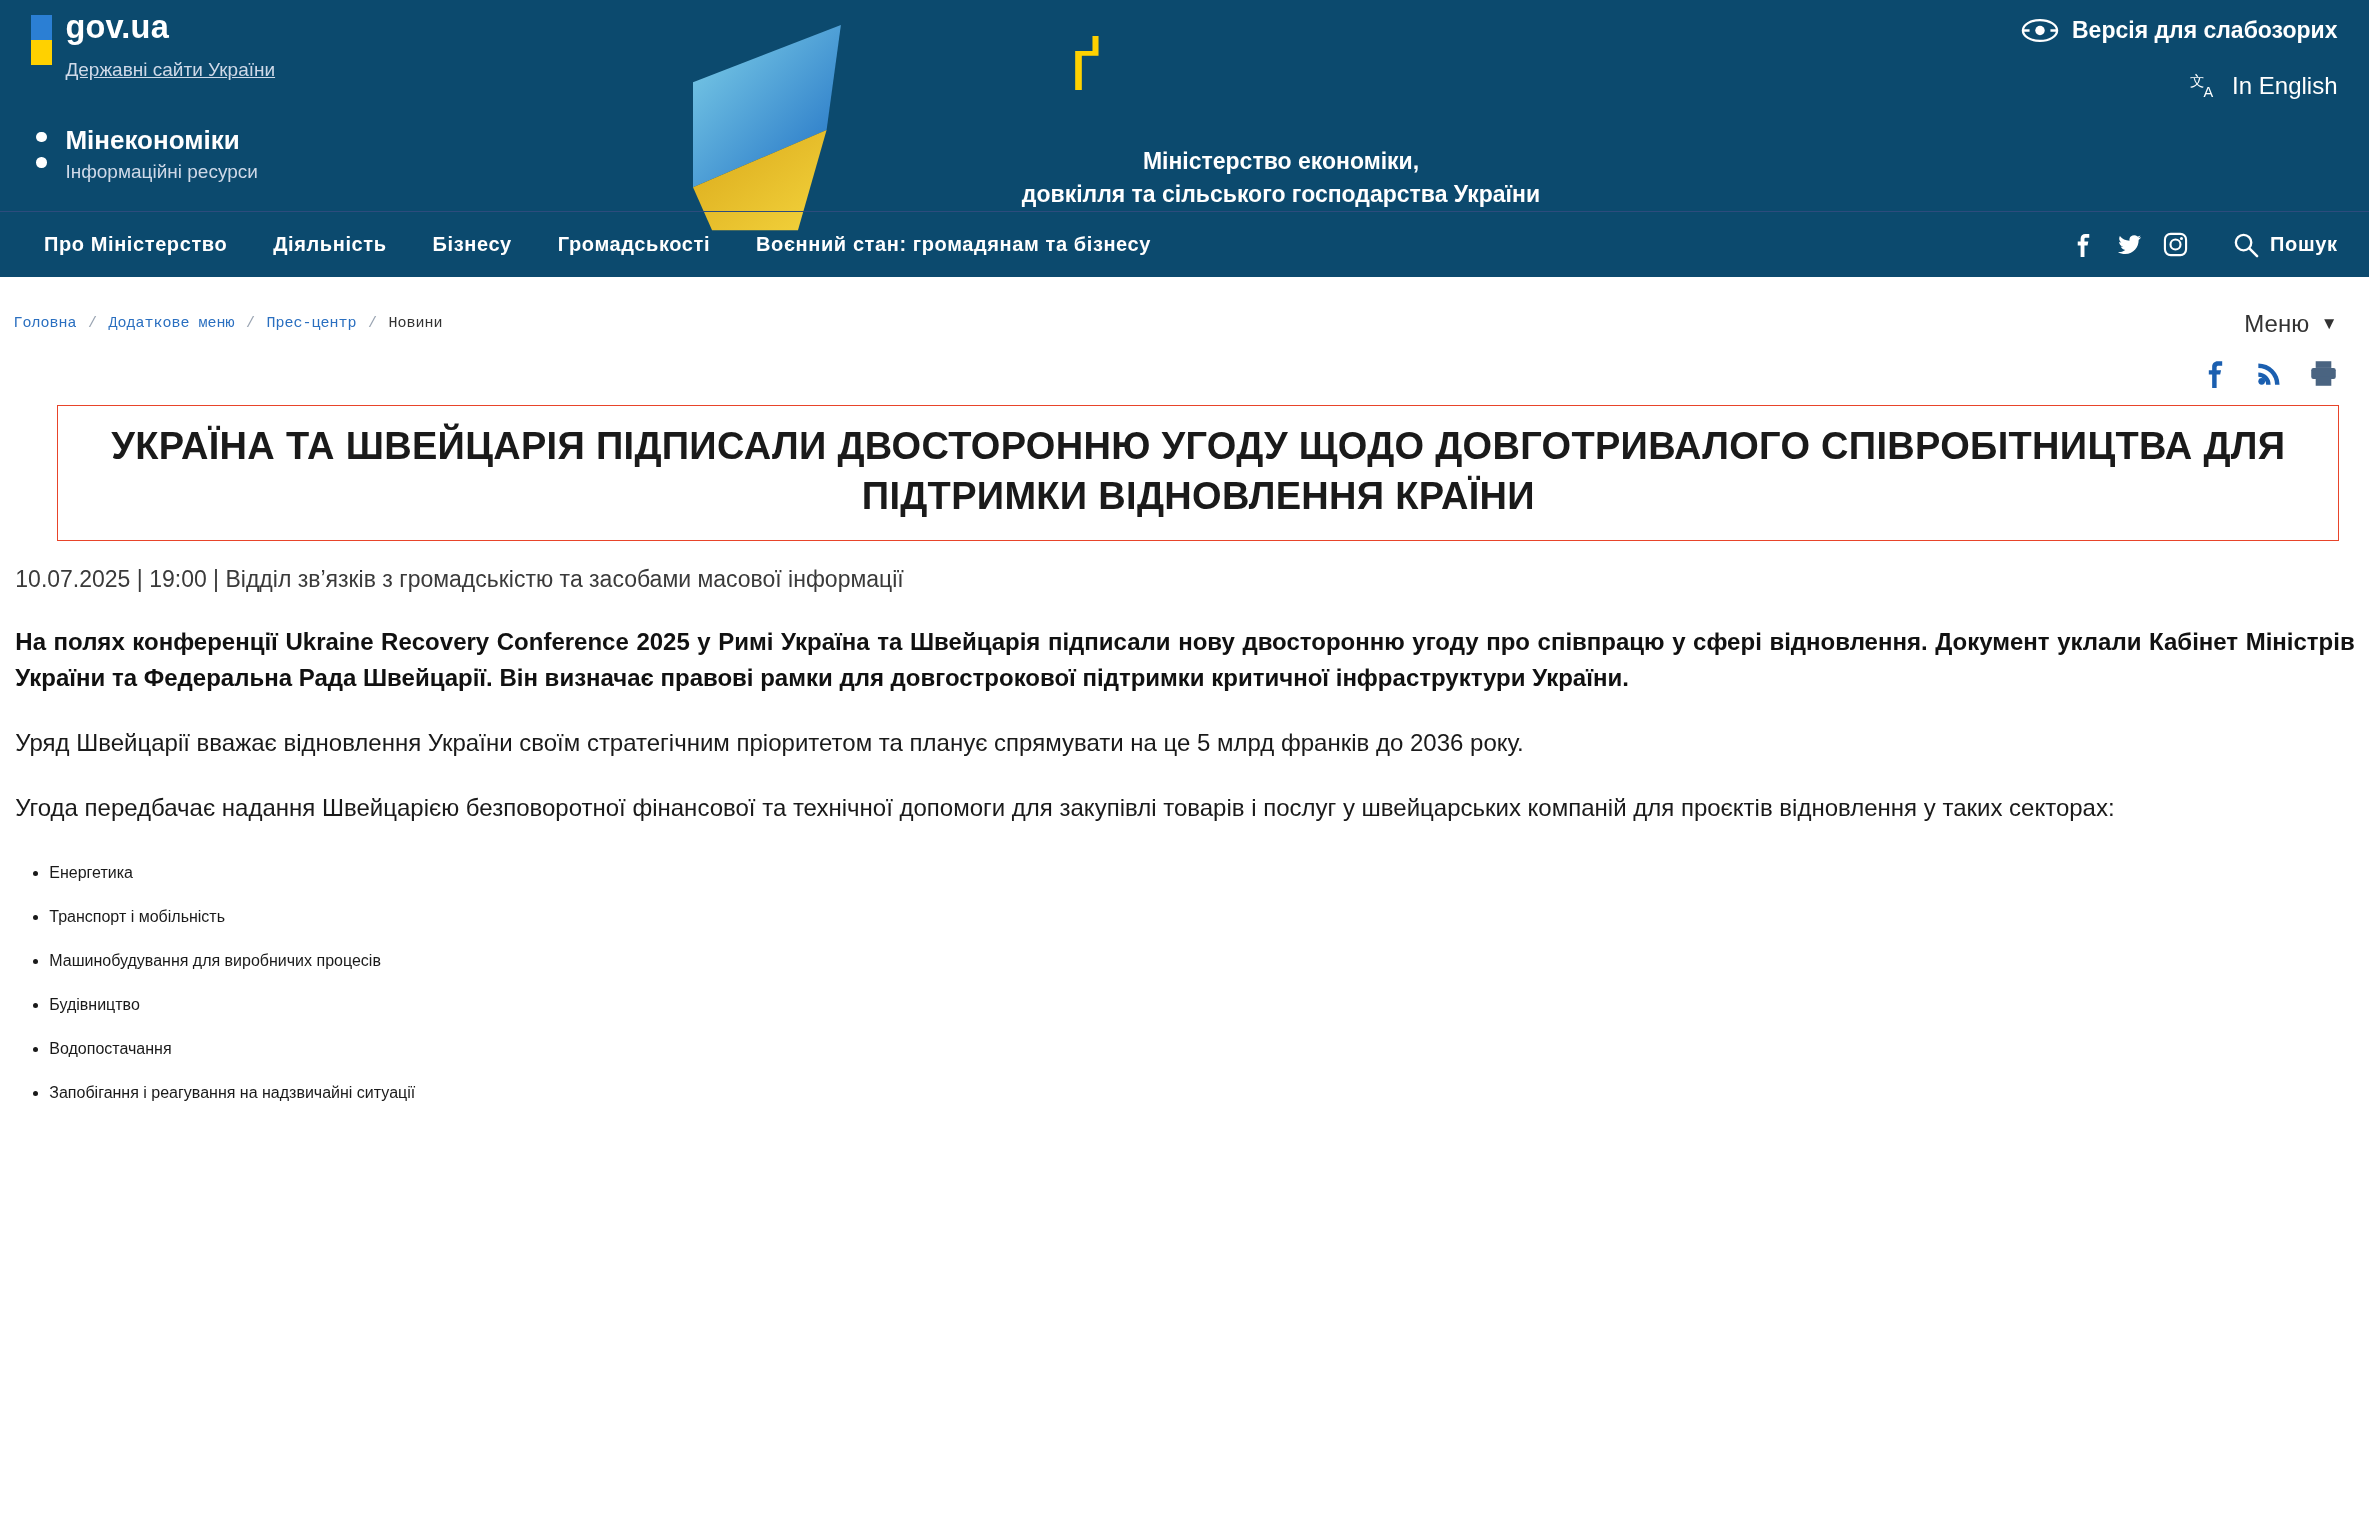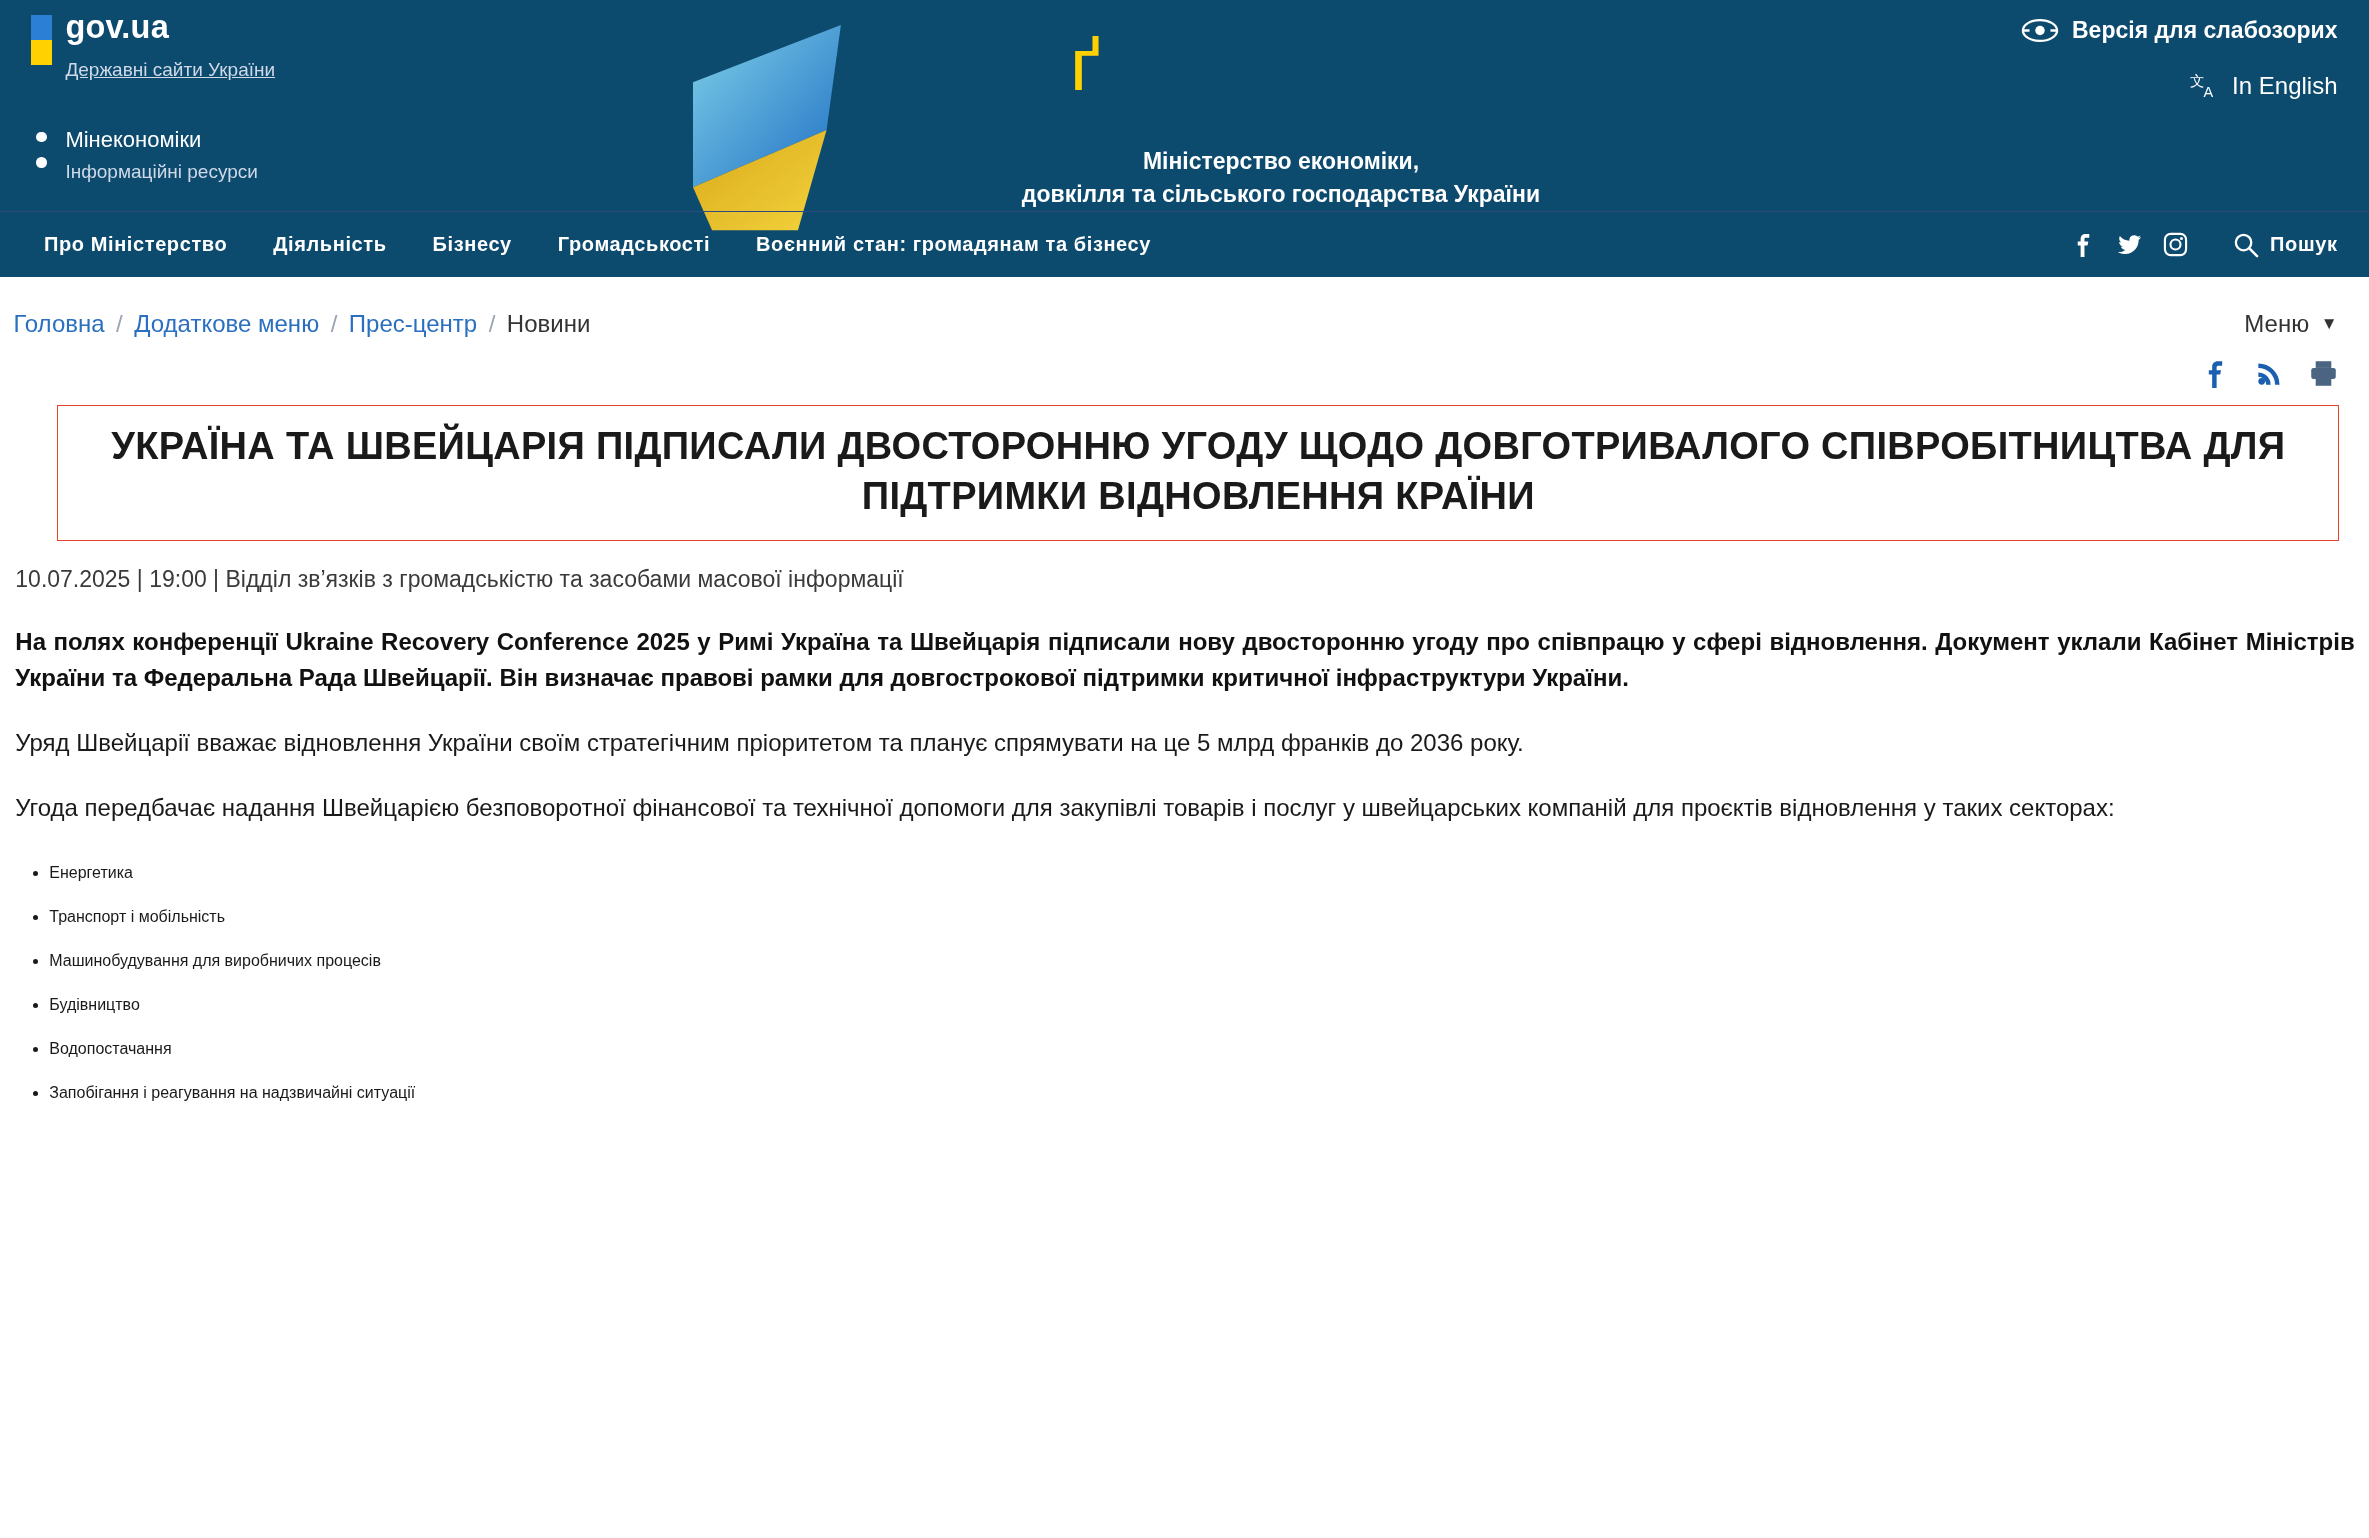--- a/index.html
+++ b/index.html
@@ -46,21 +46,21 @@
   .min-dots {
     width: 21px; margin-right: 13.4px; padding-top: 7.6px;
     display: flex; flex-direction: column; align-items: center;
   }
   .min-dots span {
     width: 10.5px; height: 10.5px; border-radius: 50%;
     background: #ffffff; display: block;
   }
   .min-dots span + span { margin-top: 15.3px; }
   .min-name {
-    font-size: 22px; font-weight: normal; color: #ffffff; line-height: 32.5px;
+    font-size: 26px; font-weight: bold; color: #ffffff; line-height: 32.5px;
   }
   .min-sub {
     font-size: 19px; color: #cfd9e8; line-height: 27px; margin-top: 1.9px;
   }
 
   .emblem-wrap {
     position: absolute; left: 669px; top: 13.4px;
     width: 497px; height: 239px;
   }
   .emblem-flag { position: absolute; left: 14.3px; top: 11.5px; }
@@ -111,21 +111,21 @@
   .search-box .mag { margin-right: 11.5px; display: flex; }
   .search-label {
     color: #ffffff; font-size: 20px; font-weight: bold; letter-spacing: 0.6px;
   }
 
   
   .crumbrow {
     display: flex; align-items: center;
     padding: 32.5px 32.5px 0 13.4px;
   }
-  .crumbs { display: flex; align-items: flex-start; font-size: 24px; }
+  .crumbs { display: flex; align-items: flex-start; font-size: 15px; font-family: Liberation Mono, monospace; }
   .crumbs a {
     color: #2a6fc0; text-decoration: none; cursor: pointer;
   }
   .crumbs .sep { color: #9aa4b2; margin: 0 11.5px; }
   .crumbs .cur { color: #333333; }
   .menu-toggle {
     margin-left: auto; display: flex; align-items: center;
     font-size: 24px; color: #333333; cursor: pointer;
   }
   .menu-toggle .chev { margin-left: 11.5px; font-size: 17px; }

